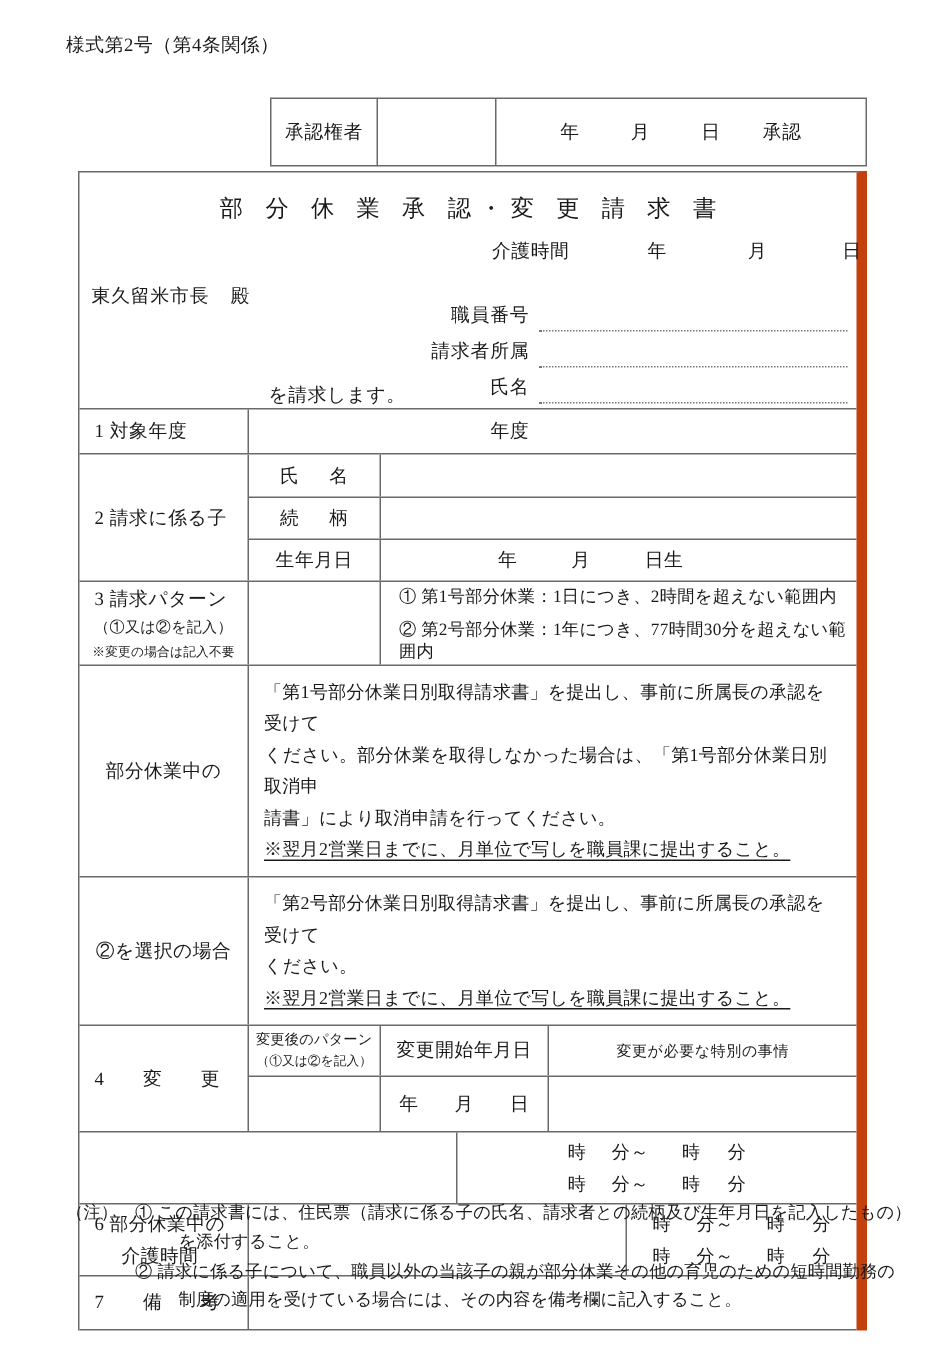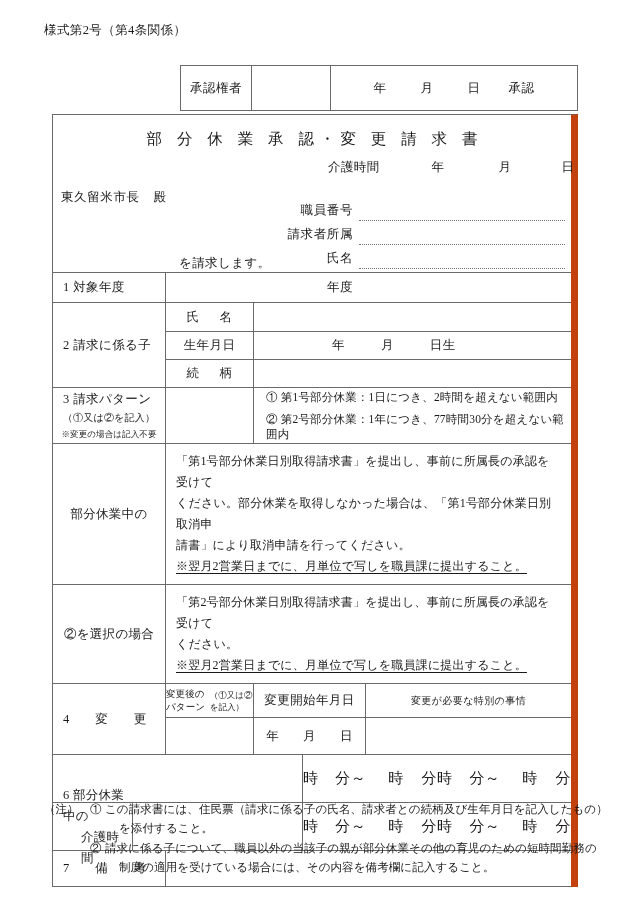--- a/index.html
+++ b/index.html
@@ -255,21 +255,21 @@
     border-right: 1px solid #6a6a6a;
     display: flex;
     align-items: center;
     padding-left: 10px;
     font-size: 12.5px;
   }
   .change-label .cl-g { margin-right: 26px; }
   .change-right { flex: 1; display: flex; flex-direction: column; }
   .change-head { display: flex; height: 34px; box-sizing: border-box; border-bottom: 1px solid #6a6a6a;}
   .change-body { display: flex; height: 36px; box-sizing: border-box;}
-  .ch-c1 { width: 88px; box-sizing: border-box; border-right: 1px solid #6a6a6a; display:flex; flex-direction: row; align-items:center; justify-content:center;}
+  .ch-c1 { width: 88px; box-sizing: border-box; border-right: 1px solid #6a6a6a; display:flex; flex-direction: column; align-items:center; justify-content:center;}
   .ch-c1 .h1 { font-size: 9.5px; letter-spacing: 0.1px;}
   .ch-c1 .h2 { font-size: 8.5px; margin-top: 2px;}
   .ch-c2 { width: 112px; box-sizing: border-box; border-right: 1px solid #6a6a6a; display:flex; align-items:center; justify-content:center; font-size: 12.5px; letter-spacing: 0.4px; font-family: Liberation Mono, monospace;}
   .ch-c3 { flex: 1; display:flex; align-items:center; justify-content:center; font-size: 10px; letter-spacing: 0.4px;}
   .ch-date .cdt-y { margin-right: 24px; }
   .ch-date .cdt-m { margin-right: 24px; }
 
   
   .time-label {
     width: 113px;
@@ -281,23 +281,24 @@
     padding-left: 10px;
     font-size: 12.5px;
     line-height: 21px;
     letter-spacing: 0.3px;
   }
   .time-label .tl2 { padding-left: 18px; }
   .time-mid { width: 252px; box-sizing: border-box; border-right: 1px solid #6a6a6a; }
   .time-right {
     flex: 1;
     display: flex;
+    flex-direction: column;
     justify-content: center;
     align-items: center;
-    font-size: 15px;
+    font-size: 12px;
     line-height: 21px;
     letter-spacing: 0.4px;
   }
   .time-right .t-line { white-space: nowrap; }
   .time-right .t-line .s1 { margin-right: 17px; }
   .time-right .s2 { margin-right: 22px; }
   .time-right .s3 { margin-right: 18px; }
   .r-time { height: 48px; }
 
   
@@ -378,32 +379,32 @@
     <div class="row">
       <div class="child-label">2  請求に係る子</div>
       <div class="child-right">
         <div class="child-sub-row">
           <div class="cell c-sub vline">
             <span class="sp-wide"><span class="g1">氏</span><span>名</span></span>
           </div>
           <div class="cell c-rest"></div>
         </div>
         <div class="child-sub-row">
+          <div class="cell c-sub vline">
+            <span class="sp-wide"><span class="g1">続</span><span>柄</span></span>
+          </div>
+          <div class="cell c-rest"></div>
+        </div>
+        <div class="child-sub-row">
           <div class="cell c-sub vline">生年月日</div>
           <div class="cell c-rest birth-text">
             <span style="padding-left:78px">
               <span class="b-y">年</span><span class="b-m">月</span><span>日生</span>
             </span>
           </div>
-        </div>
-        <div class="child-sub-row">
-          <div class="cell c-sub vline">
-            <span class="sp-wide"><span class="g1">続</span><span>柄</span></span>
-          </div>
-          <div class="cell c-rest"></div>
         </div>
       </div>
     </div>
 
     <div class="row r-pattern">
       <div class="pattern-label">
         <span class="pl-main">3  請求パターン</span>
         <span class="pl-sub">（①又は②を記入）</span>
         <span class="pl-note">※変更の場合は記入不要</span>
       </div>

